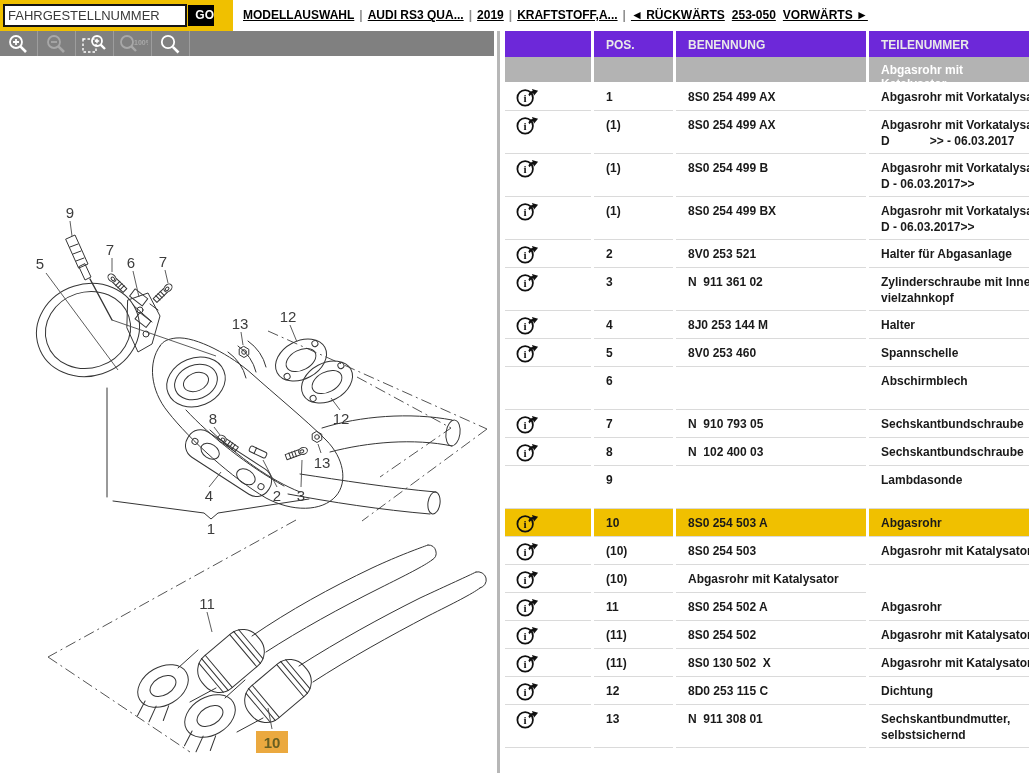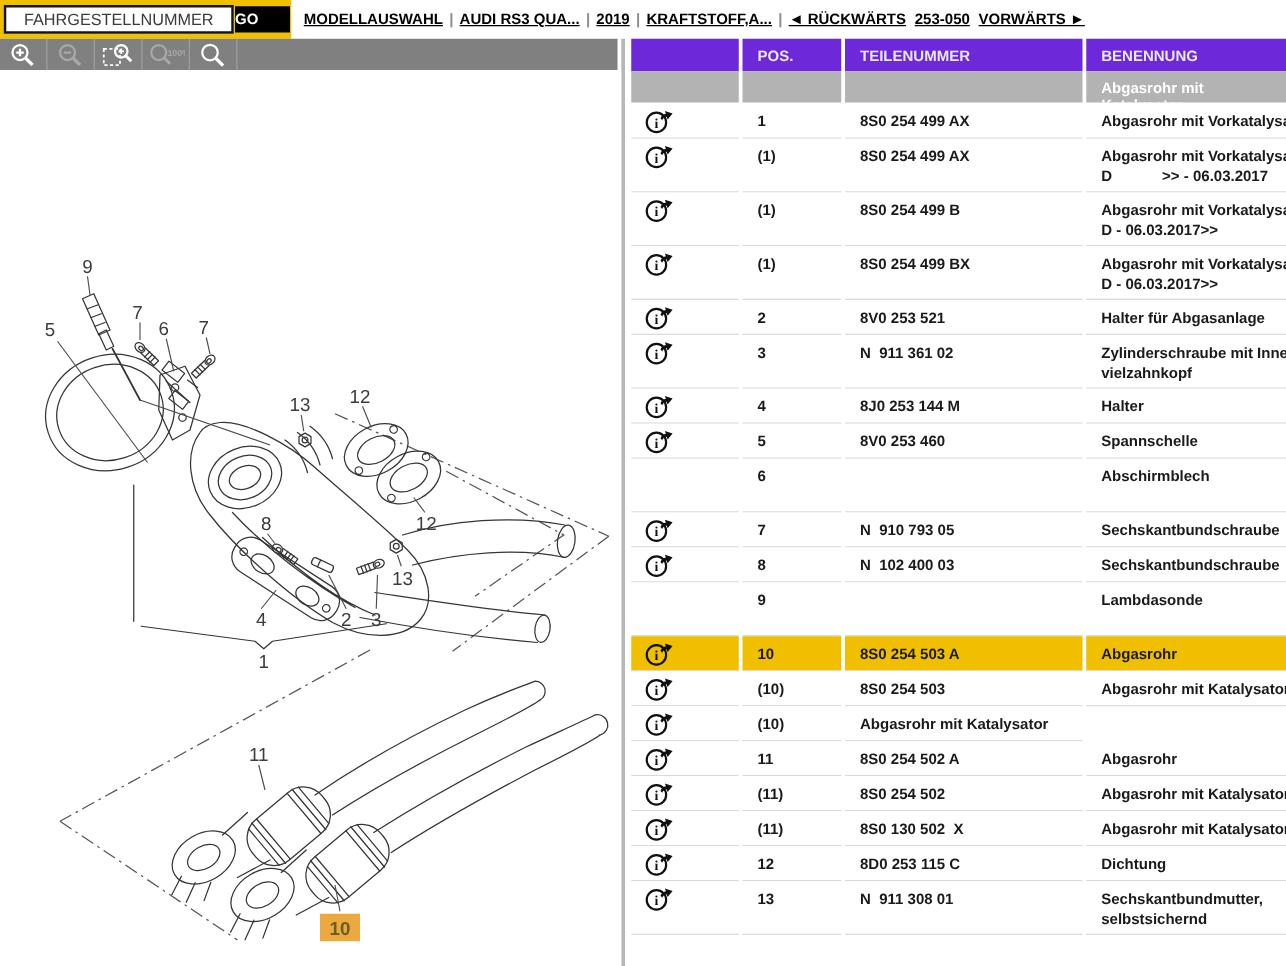--- a/index.html
+++ b/index.html
@@ -3,23 +3,23 @@
 <meta charset="utf-8">
 <style>
   html,body{margin:0;padding:0;background:#fff;}
   #app{position:relative;width:1029px;height:773px;background:#fff;overflow:hidden;
        font-family:"Liberation Sans",sans-serif;}
 
   
   .topbar{position:absolute;left:0;top:0;width:1029px;height:31px;background:#fff;}
   .vin-wrap{position:absolute;left:0;top:0;width:233px;height:31px;background:#F0C000;}
   .vin{position:absolute;left:3px;top:4px;width:174px;height:17px;border:2px solid #151515;
-       font:13px "Liberation Sans",sans-serif;color:#3a3a3a;padding:1px 3px;background:#fff;text-align:center;}
-  .go{position:absolute;left:188px;top:5px;width:44px;height:21px;background:#000;color:#fff;
-      font:bold 12px "Liberation Sans",sans-serif;text-align:left;line-height:21px;cursor:pointer;border:0;padding:0;}
+       font:13px "Liberation Sans",sans-serif;color:#3a3a3a;padding:1px 3px;background:#fff;}
+  .go{position:absolute;left:188px;top:5px;width:26px;height:21px;background:#000;color:#fff;
+      font:bold 12px "Liberation Sans",sans-serif;text-align:right;line-height:21px;cursor:pointer;border:0;padding:0;}
   .breadcrumb{position:absolute;left:243px;top:0;height:31px;line-height:31px;white-space:nowrap;
       font-weight:bold;font-size:12px;color:#000;}
   .bc-link{color:#000;text-decoration:underline;cursor:pointer;}
   .bc-sep{color:#8d8d8d;padding:0 5px;}
   .bc-page{margin:0 7px;}
 
   
   .toolbar{position:absolute;left:0;top:31px;width:494px;height:25px;background:#808080;display:flex;}
   .tbtn{width:38px;height:25px;border-right:1px solid #9d9d9d;display:flex;align-items:center;
         justify-content:center;cursor:pointer;box-sizing:border-box;}
@@ -272,22 +272,22 @@
           <rect x="256" y="731" width="32" height="22" fill="#EBA93F"></rect>
           <text x="272" y="748" text-anchor="middle" class="callout hl">10</text>
         </g>
     </svg>
   </div>
 
   <div class="rpane">
     <div class="trow hrow">
       <div class="cell c-icon"></div>
       <div class="cell c-pos">POS.</div>
+      <div class="cell c-name">BENENNUNG</div>
       <div class="cell c-part">TEILENUMMER</div>
-      <div class="cell c-name">BENENNUNG</div>
     </div>
     <div class="trow grow">
       <div class="cell c-icon"></div>
       <div class="cell c-pos"></div>
       <div class="cell c-part"></div>
       <div class="cell c-name">Abgasrohr mit Katalysator</div>
     </div>
     <div>
         <div class="trow drow" style="height: 28px;">
     <div class="cell c-icon"><svg viewBox="0 0 26 26" width="24" height="24">

